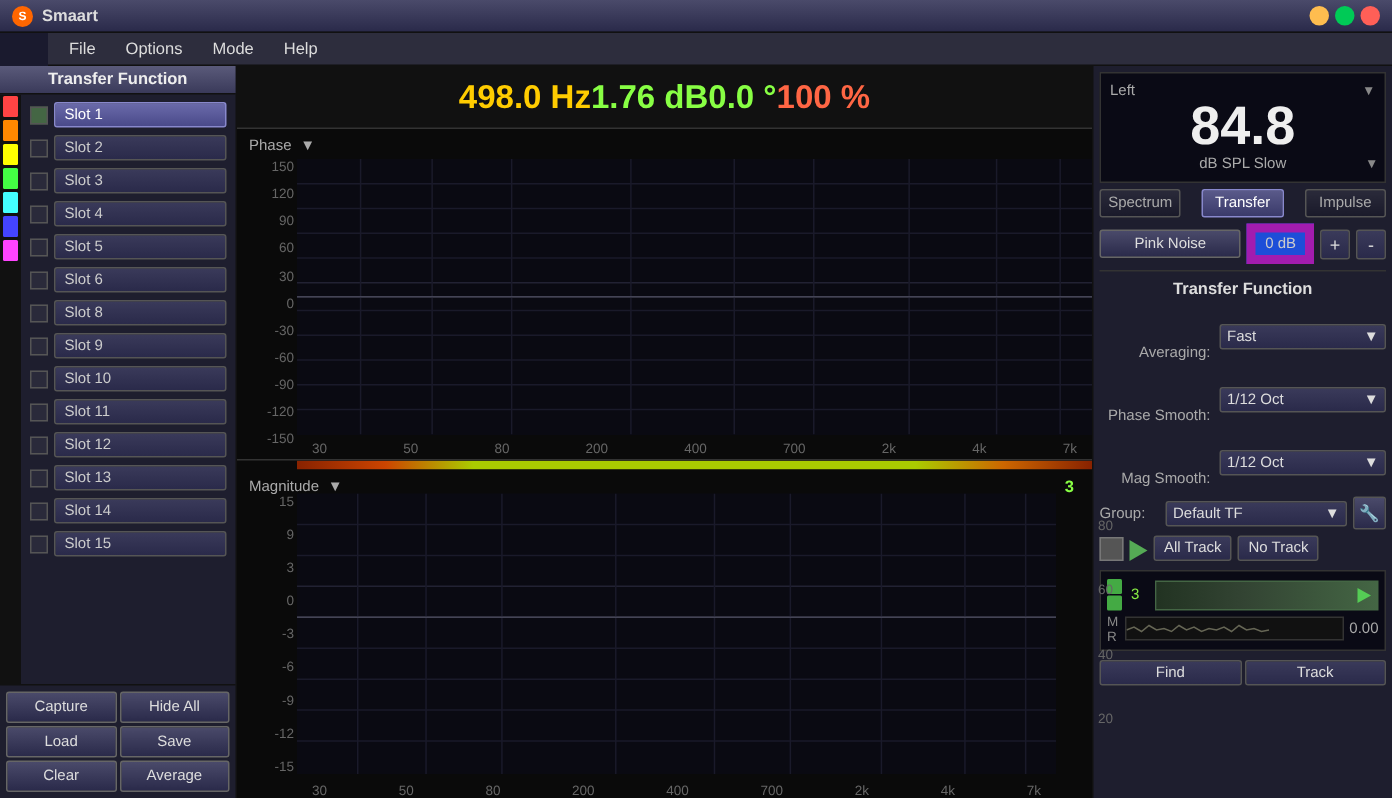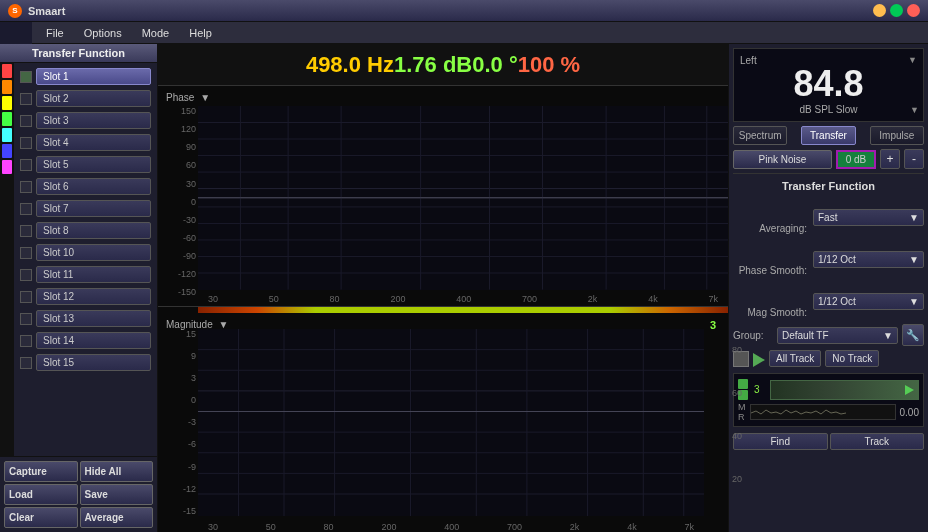--- a/index.html
+++ b/index.html
@@ -131,24 +131,23 @@
       gap: 2px;
       padding: 4px;
       border-top: 1px solid #111;
     }
     .bottom-btn {
       background: linear-gradient(to bottom, #4a4a6a, #2a2a4a);
       border: 1px solid #666;
       color: #ddd;
       font-size: 10px;
       padding: 4px;
-      text-align: left;
-      cursor: pointer;
-      border-radius: 2px;
-      font-weight: bold;
+      text-align: center;
+      cursor: pointer;
+      border-radius: 2px;
     }
 
     
     .scroll-strip {
       width: 14px;
       background: #111;
       display: flex;
       flex-direction: column;
       align-items: center;
     }
@@ -347,22 +346,22 @@
       background: linear-gradient(to bottom, #4a4a6a, #2a2a4a);
       border: 1px solid #666;
       color: #ddd;
       font-size: 10px;
       padding: 3px 8px;
       cursor: pointer;
       border-radius: 2px;
       flex: 1;
     }
     .db-display {
-      background: #15803d;
-      border: 2px solid #a21caf;
+      background: #1d4ed8;
+      border: 6px solid #a21caf;
       color: #ccc;
       font-size: 10px;
       padding: 2px 6px;
       min-width: 40px;
       text-align: center;
     }
     .plus-minus-btn {
       background: linear-gradient(to bottom, #3a3a5a, #2a2a4a);
       border: 1px solid #555;
       color: #ddd;
@@ -585,25 +584,25 @@
           <div class="slot-item">
             <div class="slot-checkbox"></div>
             <button class="slot-btn">Slot 5</button>
           </div>
           <div class="slot-item">
             <div class="slot-checkbox"></div>
             <button class="slot-btn">Slot 6</button>
           </div>
           <div class="slot-item">
             <div class="slot-checkbox"></div>
-            <button class="slot-btn">Slot 7</button>
-          </div>
-          <div class="slot-item">
-            <div class="slot-checkbox"></div>
             <button class="slot-btn">Slot 8</button>
+          </div>
+          <div class="slot-item">
+            <div class="slot-checkbox"></div>
+            <button class="slot-btn">Slot 9</button>
           </div>
           <div class="slot-item">
             <div class="slot-checkbox"></div>
             <button class="slot-btn">Slot 10</button>
           </div>
           <div class="slot-item">
             <div class="slot-checkbox"></div>
             <button class="slot-btn">Slot 11</button>
           </div>
           <div class="slot-item">

